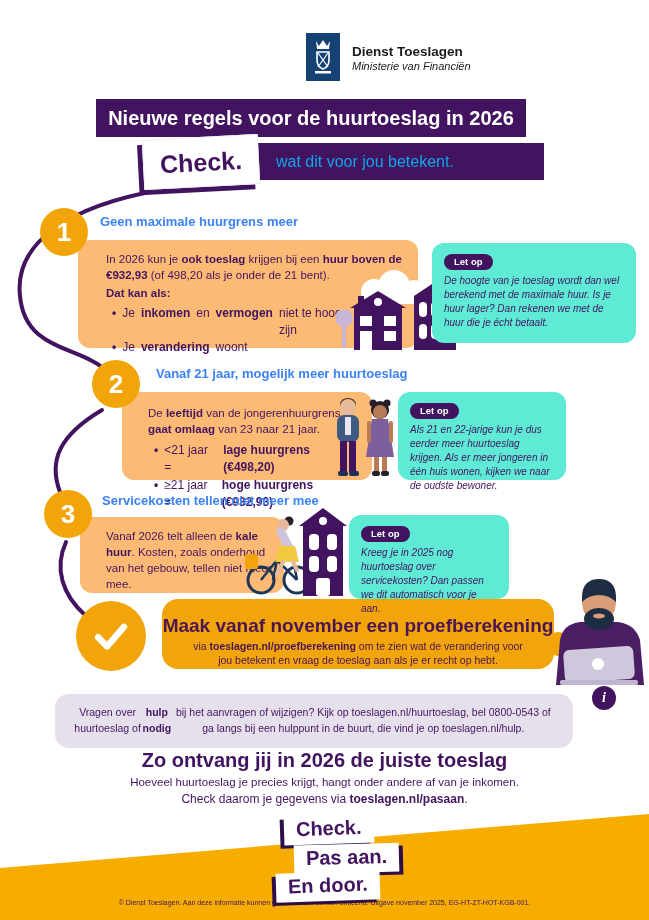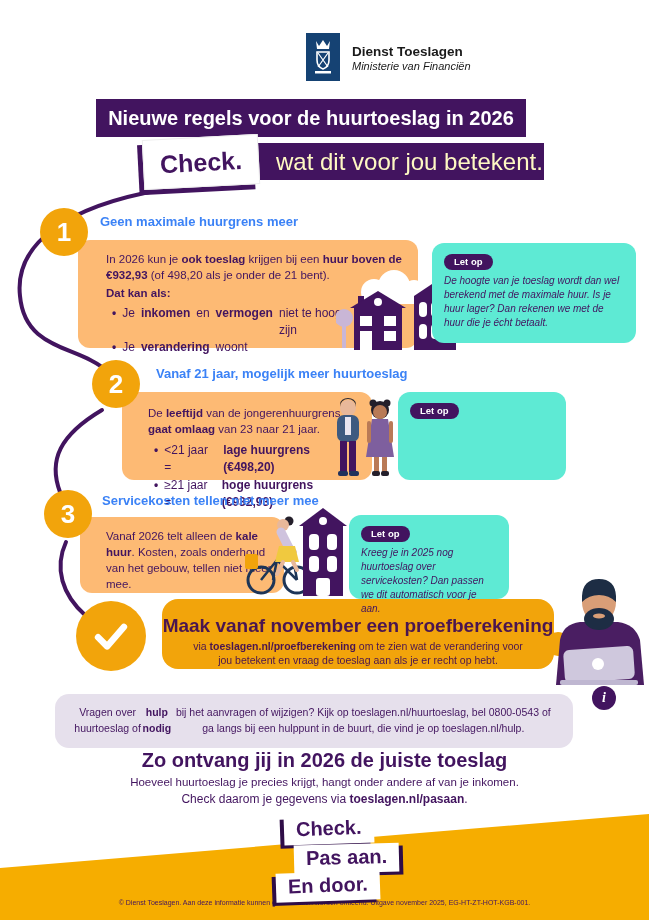--- a/index.html
+++ b/index.html
@@ -9,22 +9,22 @@
   .b{font-weight:bold;}
 
   
   .logo-flag{left:306px;top:33px;width:34px;height:48px;background:#154273;display:flex;align-items:center;justify-content:center;}
   .logo-name{left:352px;top:44px;font-size:13.5px;font-weight:bold;color:#1a1a1a;}
   .logo-sub{left:352px;top:60px;font-size:11px;font-style:italic;color:#1a1a1a;}
 
   
   .main-banner{left:96px;top:99px;width:430px;height:38px;background:#42145f;color:#fff;
                font-weight:bold;font-size:20px;display:flex;align-items:center;justify-content:center;z-index:4;}
-  .intro-bar{left:252px;top:143px;width:268px;height:37px;background:#42145f;color:#fef9c3;
-             font-size:24px;display:flex;align-items:center;padding-left:24px;z-index:3;}
+  .intro-bar{left:252px;top:143px;width:268px;height:37px;background:#42145f;color:#0ea5e9;
+             font-size:16px;display:flex;align-items:center;padding-left:24px;z-index:3;}
   .check-badge{left:143px;top:137px;width:114px;height:48px;background:#fff;transform:rotate(-3deg);
                display:flex;align-items:center;justify-content:center;font-weight:bold;font-size:25px;
                color:#42145f;z-index:5;box-shadow:-5px 5px 0 #42145f;border:1px solid #eee;}
 
   
   .step-circle{width:48px;height:48px;border-radius:50%;background:#f2a40b;color:#fff;font-weight:bold;
                font-size:26px;display:flex;align-items:center;justify-content:center;z-index:6;}
   .step-title{color:#3b82f6;font-weight:bold;font-size:13px;z-index:5;white-space:nowrap;}
   .ybox{background:#fdba74;border-radius:12px;color:#42145f;z-index:2;box-sizing:border-box;}
   .ybox .txt{font-size:11.5px;line-height:1.38;}
@@ -174,20 +174,21 @@
     <polygon points="41,22 57,22 63,60 35,60" fill="#7e5f9e"></polygon>
     <rect x="36" y="24" width="4" height="22" rx="2" fill="#b97a56"></rect>
       <rect x="58" y="24" width="4" height="22" rx="2" fill="#b97a56"></rect>
     <rect x="43" y="60" width="5" height="15" fill="#b97a56"></rect>
       <rect x="51" y="60" width="5" height="15" fill="#b97a56"></rect>
     <rect x="41" y="74" width="8" height="5" rx="2" fill="#241f2b"></rect>
       <rect x="50" y="74" width="8" height="5" rx="2" fill="#241f2b"></rect>
   </svg>
   <div class="abs letop" style="left:398px;top:392px;width:168px;height:88px;">
     <span class="letop-badge">Let op</span>
+    <div class="letop-txt">Als 21 en 22-jarige kun je dus eerder meer huurtoeslag krijgen. Als er meer jongeren in één huis wonen, kijken we naar de oudste bewoner.</div>
   </div>
 
   <div class="abs step-circle" style="left:44px;top:490px;">3</div>
   <div class="abs step-title" style="left:102px;top:493px;">Servicekosten tellen niet meer mee</div>
   <div class="abs ybox" style="left:80px;top:517px;width:204px;height:76px;padding:12px 8px 8px 26px;">
     <div class="txt"><span>Vanaf 2026 telt alleen de </span><span class="b">kale huur</span><span>. Kosten, zoals onderhoud van het gebouw, tellen niet meer mee.</span></div>
   </div>
   <svg class="abs illus" style="left:243px;top:508px;" width="70" height="88" viewBox="0 0 70 88">
     <circle cx="18" cy="72" r="13" fill="none" stroke="#1d3557" stroke-width="3"></circle>
     <circle cx="54" cy="72" r="13" fill="none" stroke="#1d3557" stroke-width="3"></circle>

